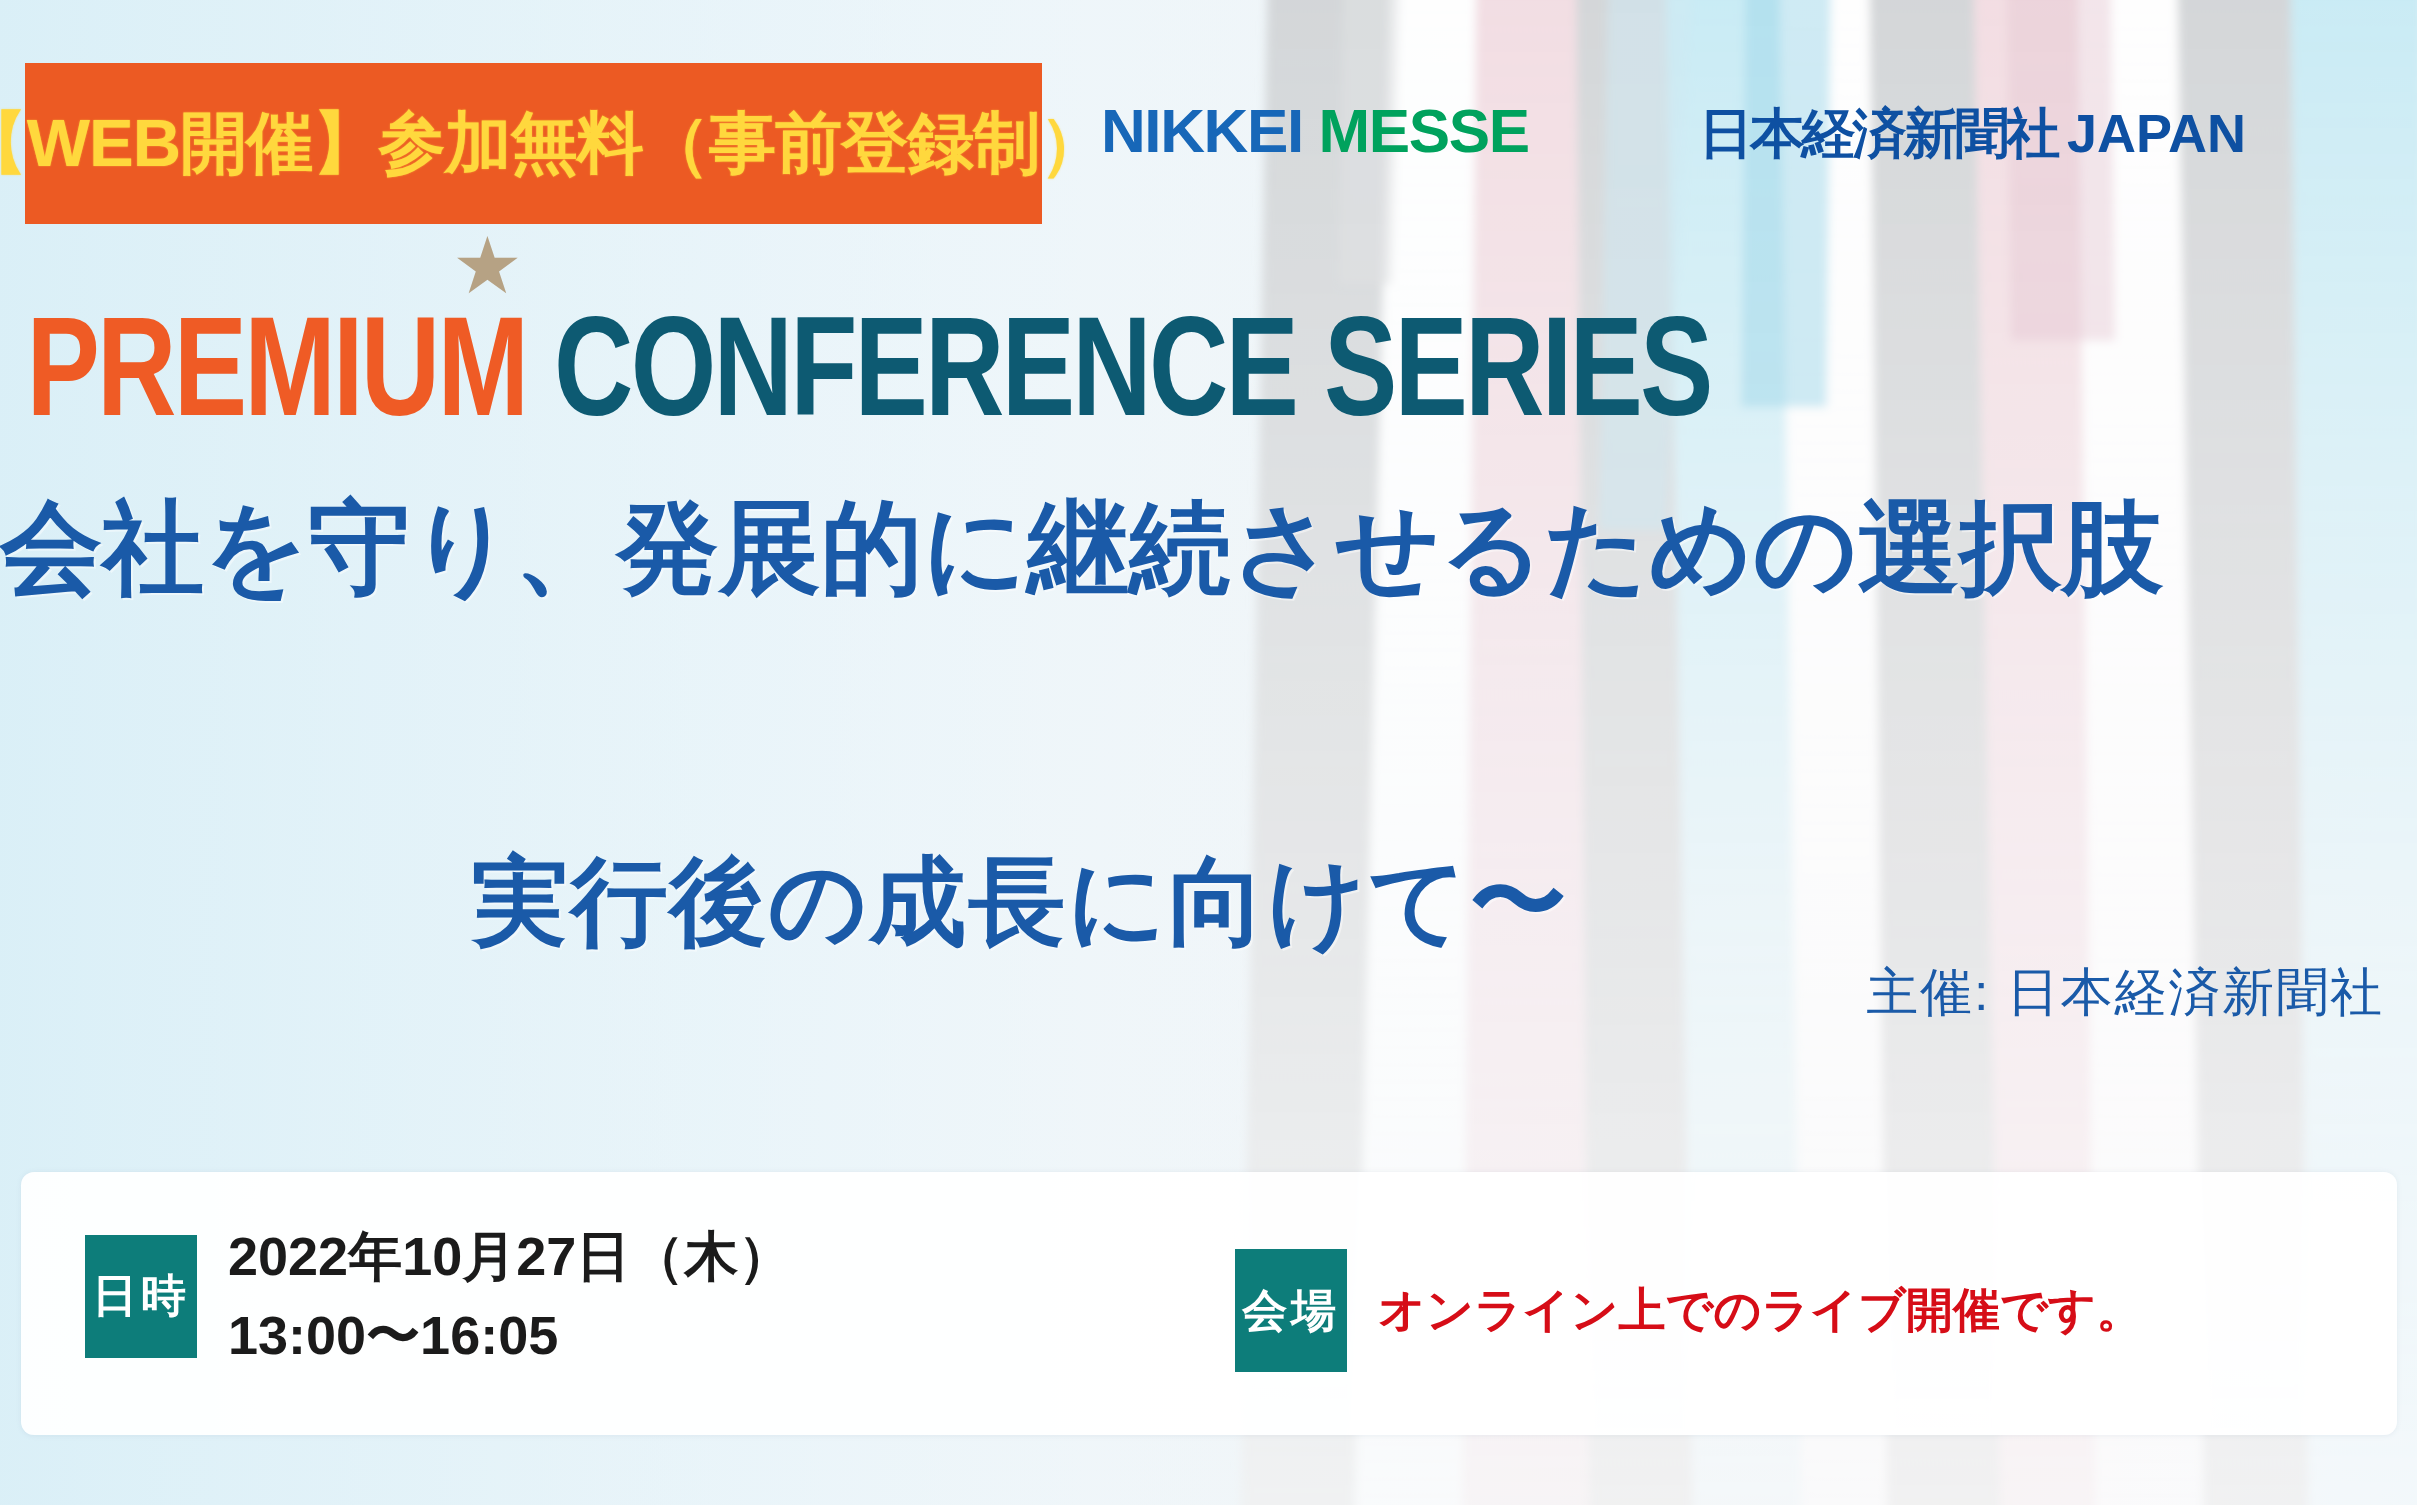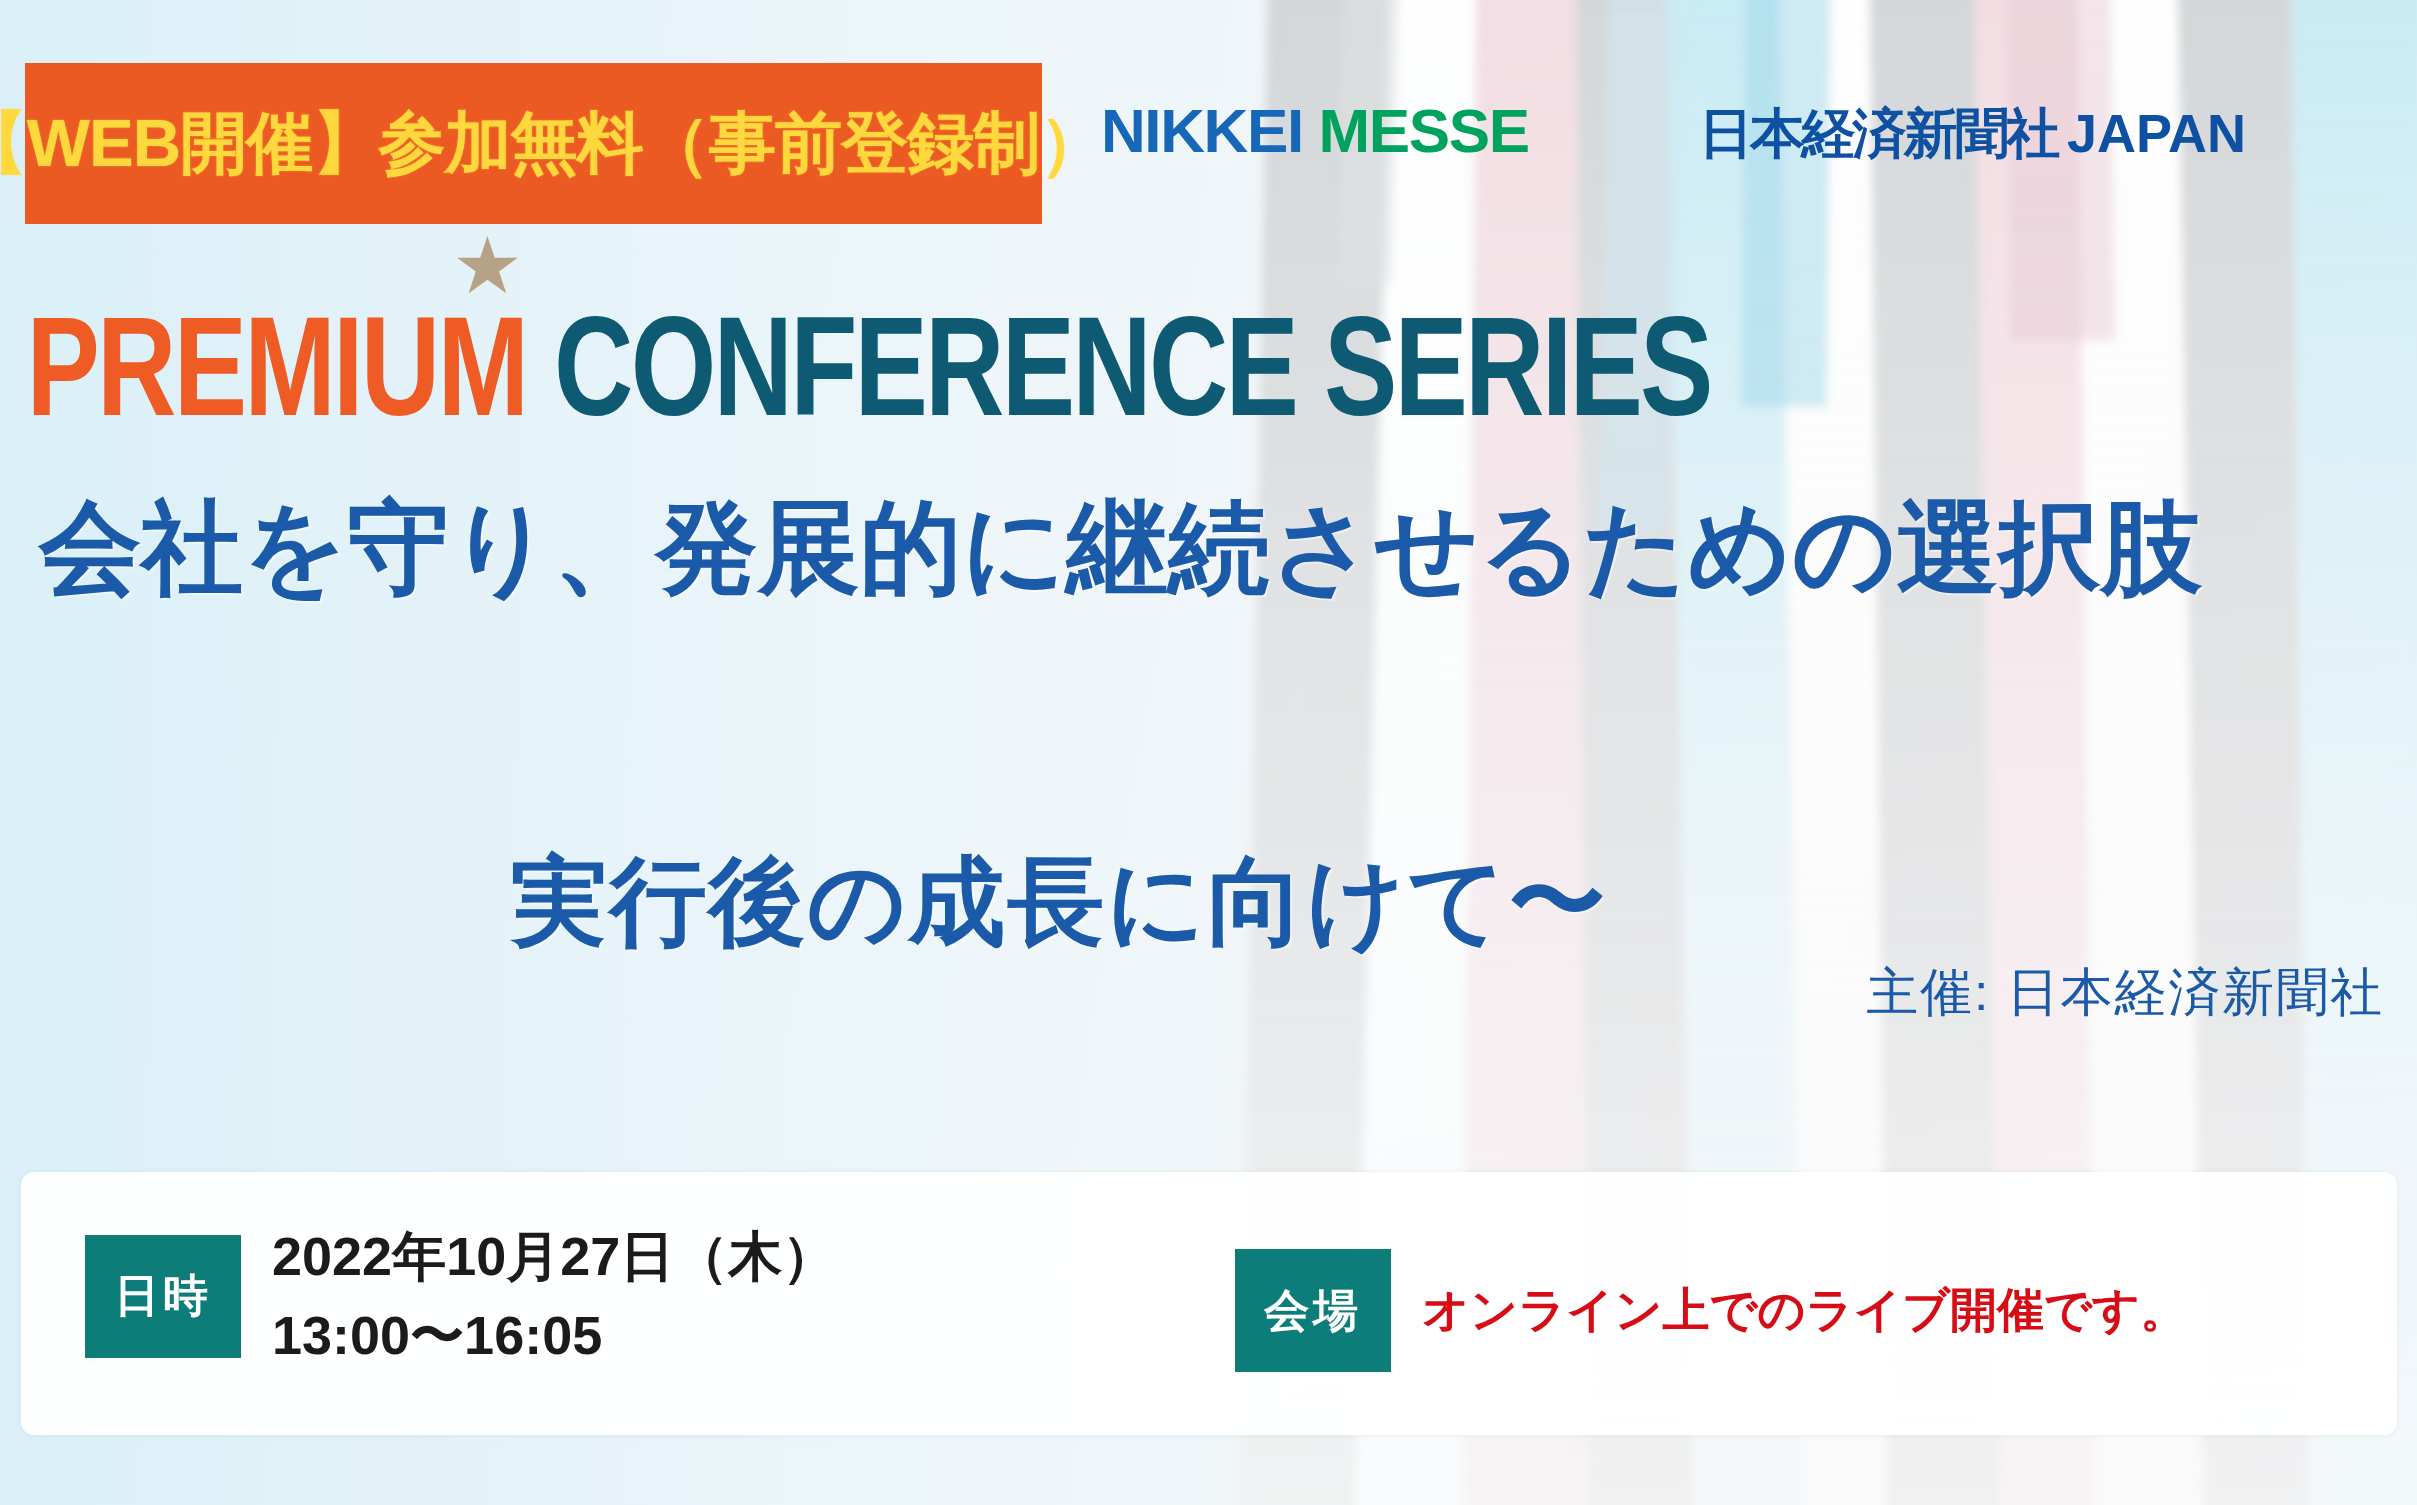--- a/index.html
+++ b/index.html
@@ -113,21 +113,20 @@
   .headline {
     position: absolute;
     width: 2040px;
     text-align: center;
     color: #1a5aa8;
     font-weight: bold;
     font-size: 97px;
     letter-spacing: 1.9px;
     white-space: nowrap;
     text-shadow: 1.9px 1.9px 0 rgba(255,255,255,.45);
-    padding-left: 39px;
   }
   #headline-1 { top: 481px; letter-spacing: 0px; font-size: 102px; }
   #headline-2 { top: 662px; }
   #headline-3 { top: 838px; }
 
   
   #organizer {
     position: absolute;
     right: 34px;
     top: 958px;
@@ -150,21 +149,21 @@
   }
   .info-group {
     position: absolute;
     display: flex;
     align-items: center;
   }
   #info-datetime { left: 64px;  top: 53px; }
   #info-venue    { left: 1214px; top: 53px; margin-top: 24px; }
 
   .tag {
-    width: 156px;
+    width: 112px;
     height: 123px;
     background: #0d7d7a;
     color: #ffffff;
     font-size: 45px;
     font-weight: bold;
     letter-spacing: 3.8px;
     display: flex;
     align-items: center;
     justify-content: center;
     flex: none;

